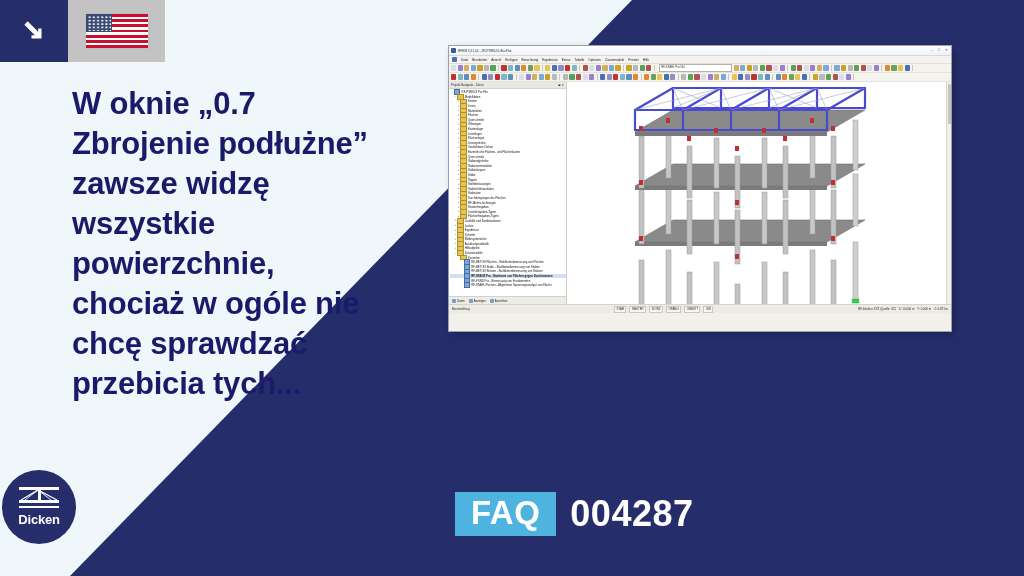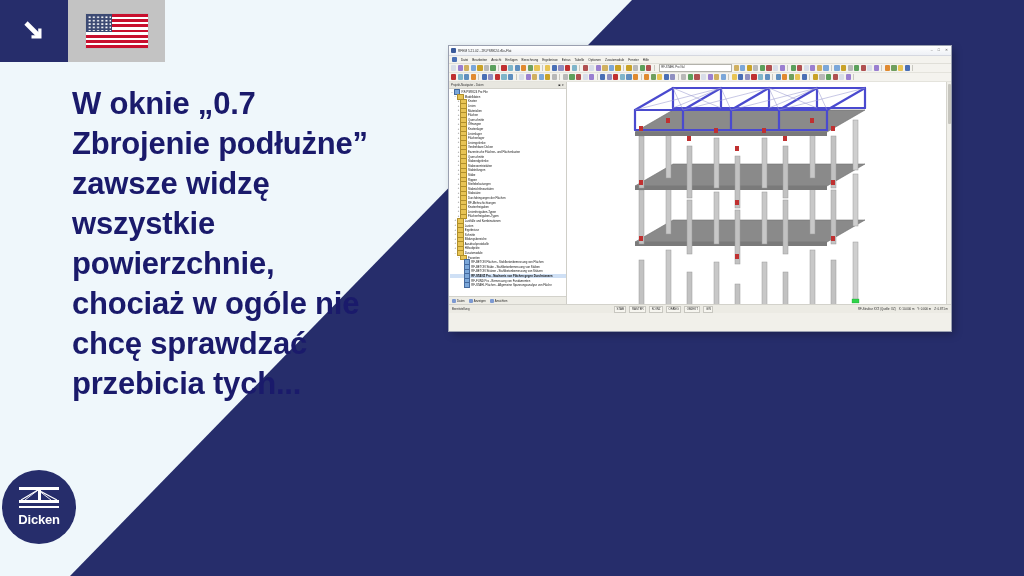--- a/index.html
+++ b/index.html
@@ -179,20 +179,22 @@
       <div class="post"></div>
       <svg width="40" height="12" viewBox="0 0 40 12">
         <path d="M2 11 L19 1 L38 11" stroke="#fff" stroke-width="1.1" fill="none"></path>
         <path d="M19 1 L6 11 M19 1 L32 11" stroke="#fff" stroke-width="0.9" fill="none"></path>
       </svg>
     </div>
     <div class="name">Dicken</div>
   </div>
 
   <div class="faq-row">
+    <div class="faq-tag">FAQ</div>
+    <div class="faq-num">004287</div>
   </div>
 
   <div class="winshadow"></div>
   <div class="win">
 
     <div class="titlebar">
       <span class="tico"></span>
       <span class="ttext">RFEM 5.21.02 - 2R-PSRK24.rf5x-Flat</span>
       <span class="wbtns">
         <span>–</span>

